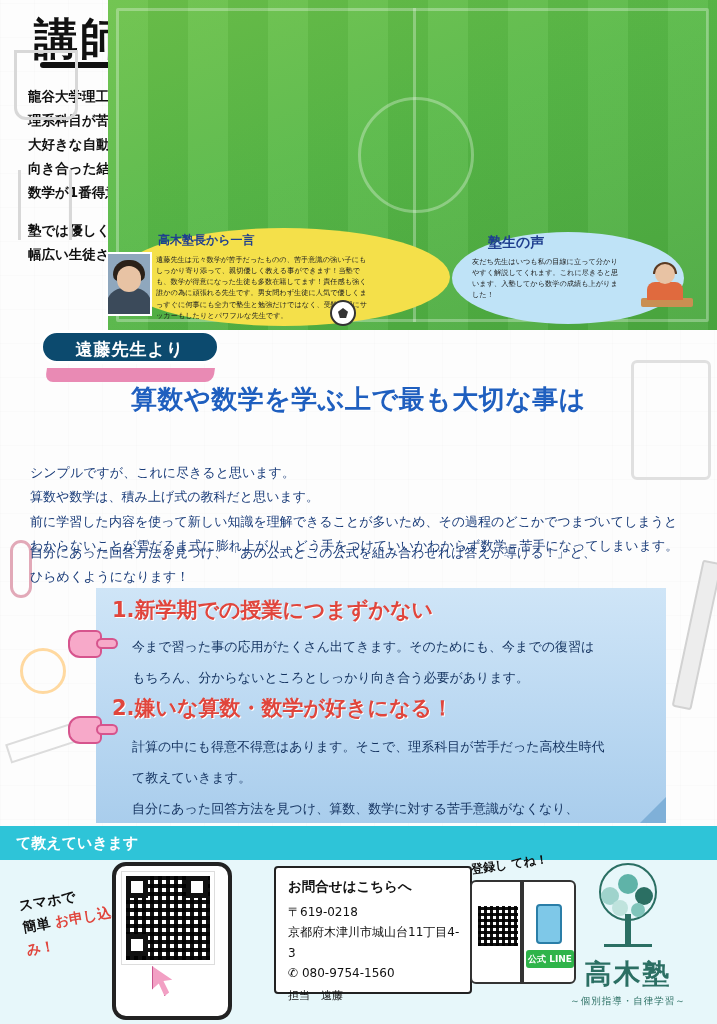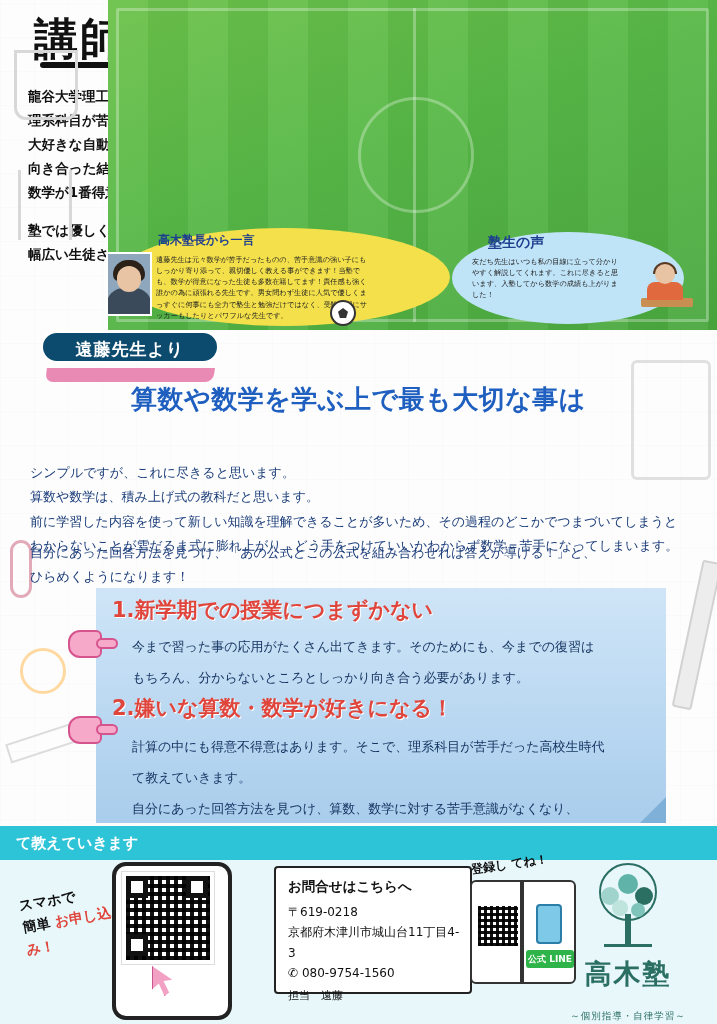--- a/index.html
+++ b/index.html
@@ -349,21 +349,21 @@
   }
 
   .logo {
     position: absolute; right: 14px; top: 862px; width: 150px; height: 152px; z-index: 6;
     text-align: center;
   }
   .logo-tree {
     position: relative; width: 108px; height: 92px; margin: 0 auto;
   }
   .logo-name { font-size: 27px; font-weight: 700; color: #2b6f63; letter-spacing: 2px; margin-top: 2px; }
-  .logo-sub { font-size: 9.5px; color: #2b6f63; letter-spacing: 1px; margin-top: 18px; }
+  .logo-sub { font-size: 9.5px; color: #2b6f63; letter-spacing: 1px; margin-top: 3px; }
 
   
   .pencil { position: absolute; right: 10px; top: 560px; width: 20px; height: 150px; background: #ededed; border: 2px solid #d2d2d2; border-radius: 3px; transform: rotate(12deg); z-index:1; }
   .clip { position: absolute; left: 10px; top: 540px; width: 22px; height: 58px; border: 3px solid #e2a9b8; border-radius: 11px; z-index:1; }
   .ruler { position: absolute; left: 6px; top: 730px; width: 90px; height: 20px; border: 2px solid #dcdcdc; transform: rotate(-18deg); z-index:1; }
   .circle-doodle { position: absolute; left: 20px; top: 648px; width: 46px; height: 46px; border: 3px solid #ffd9a0; border-radius: 50%; z-index:1;}
   .notebook { position: absolute; right: 6px; top: 360px; width: 80px; height: 120px; border: 3px solid #e0e0e0; border-radius: 6px; z-index: 1; }
   .cup { position: absolute; left: 14px; top: 50px; width: 64px; height: 70px; border: 3px solid #d8d8d8; border-radius: 0 0 12px 12px; z-index: 1; }
   .compass { position: absolute; left: 18px; top: 170px; width: 54px; height: 70px; border-left: 3px solid #d8d8d8; border-right: 3px solid #d8d8d8; transform: rotate(0deg); z-index:1;}
   .protractor { position: absolute; right: 4px; top: 176px; width: 70px; height: 36px; border: 3px solid #dcdcdc; border-bottom: none; border-radius: 70px 70px 0 0; z-index: 1; }

